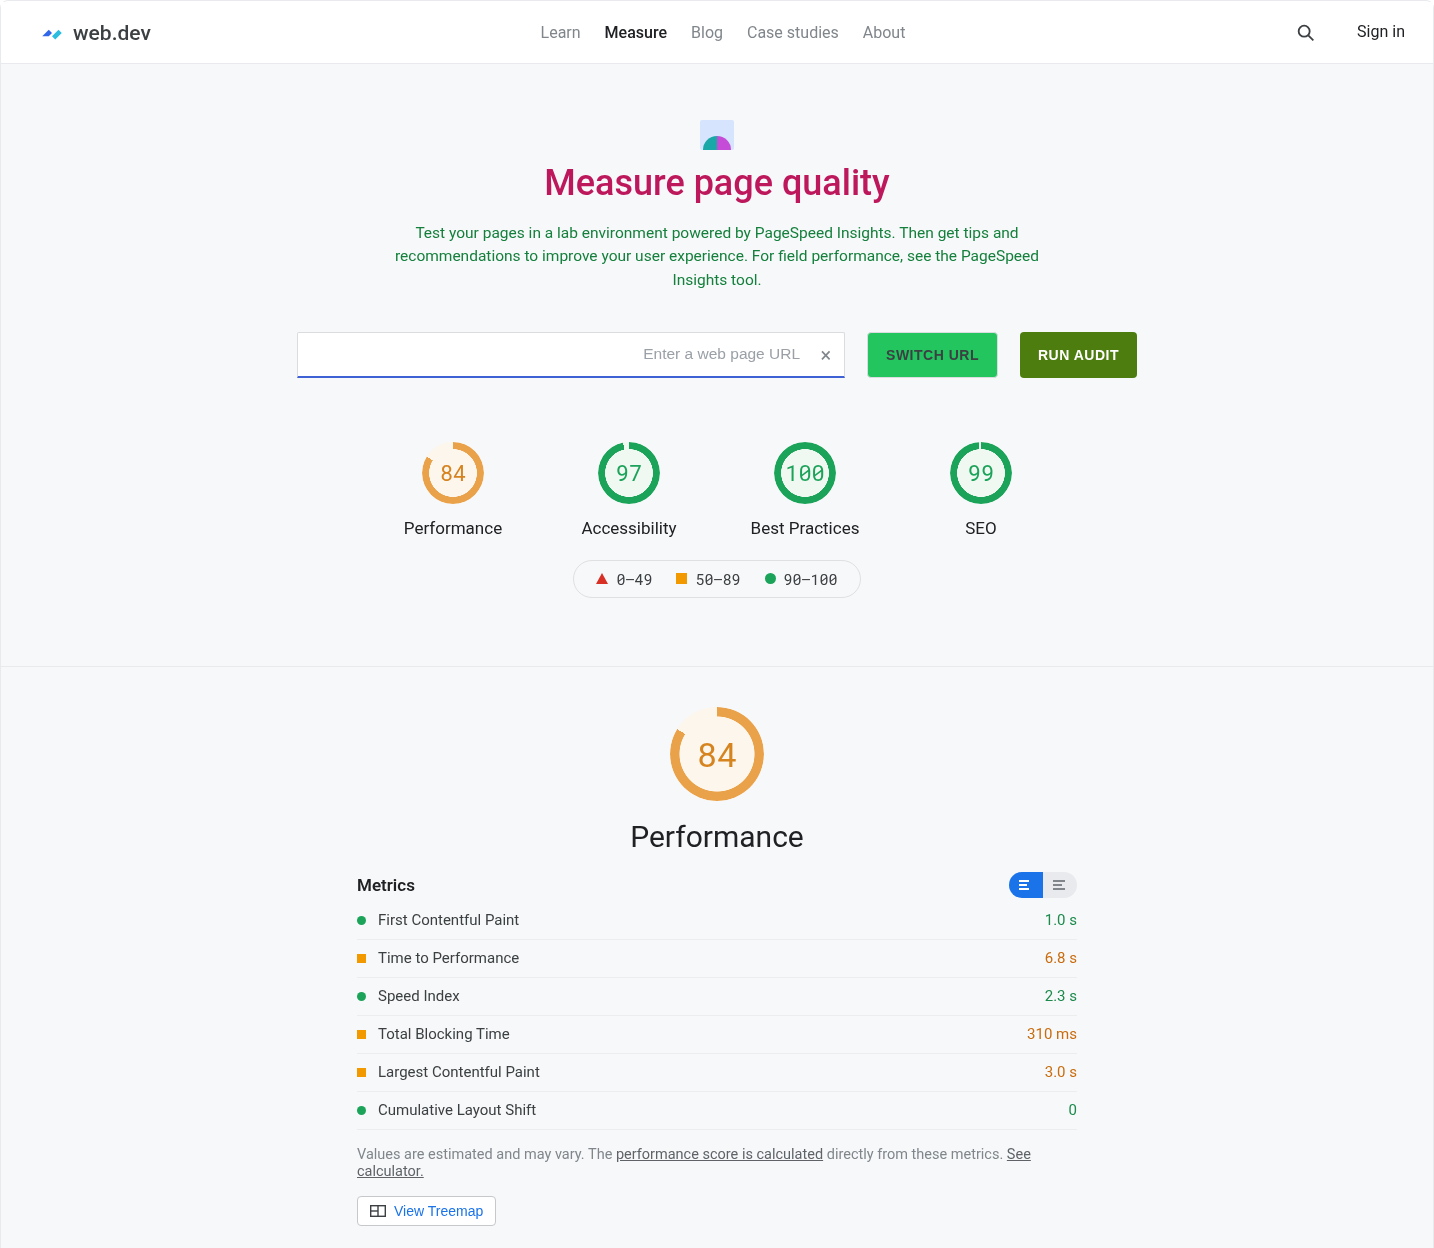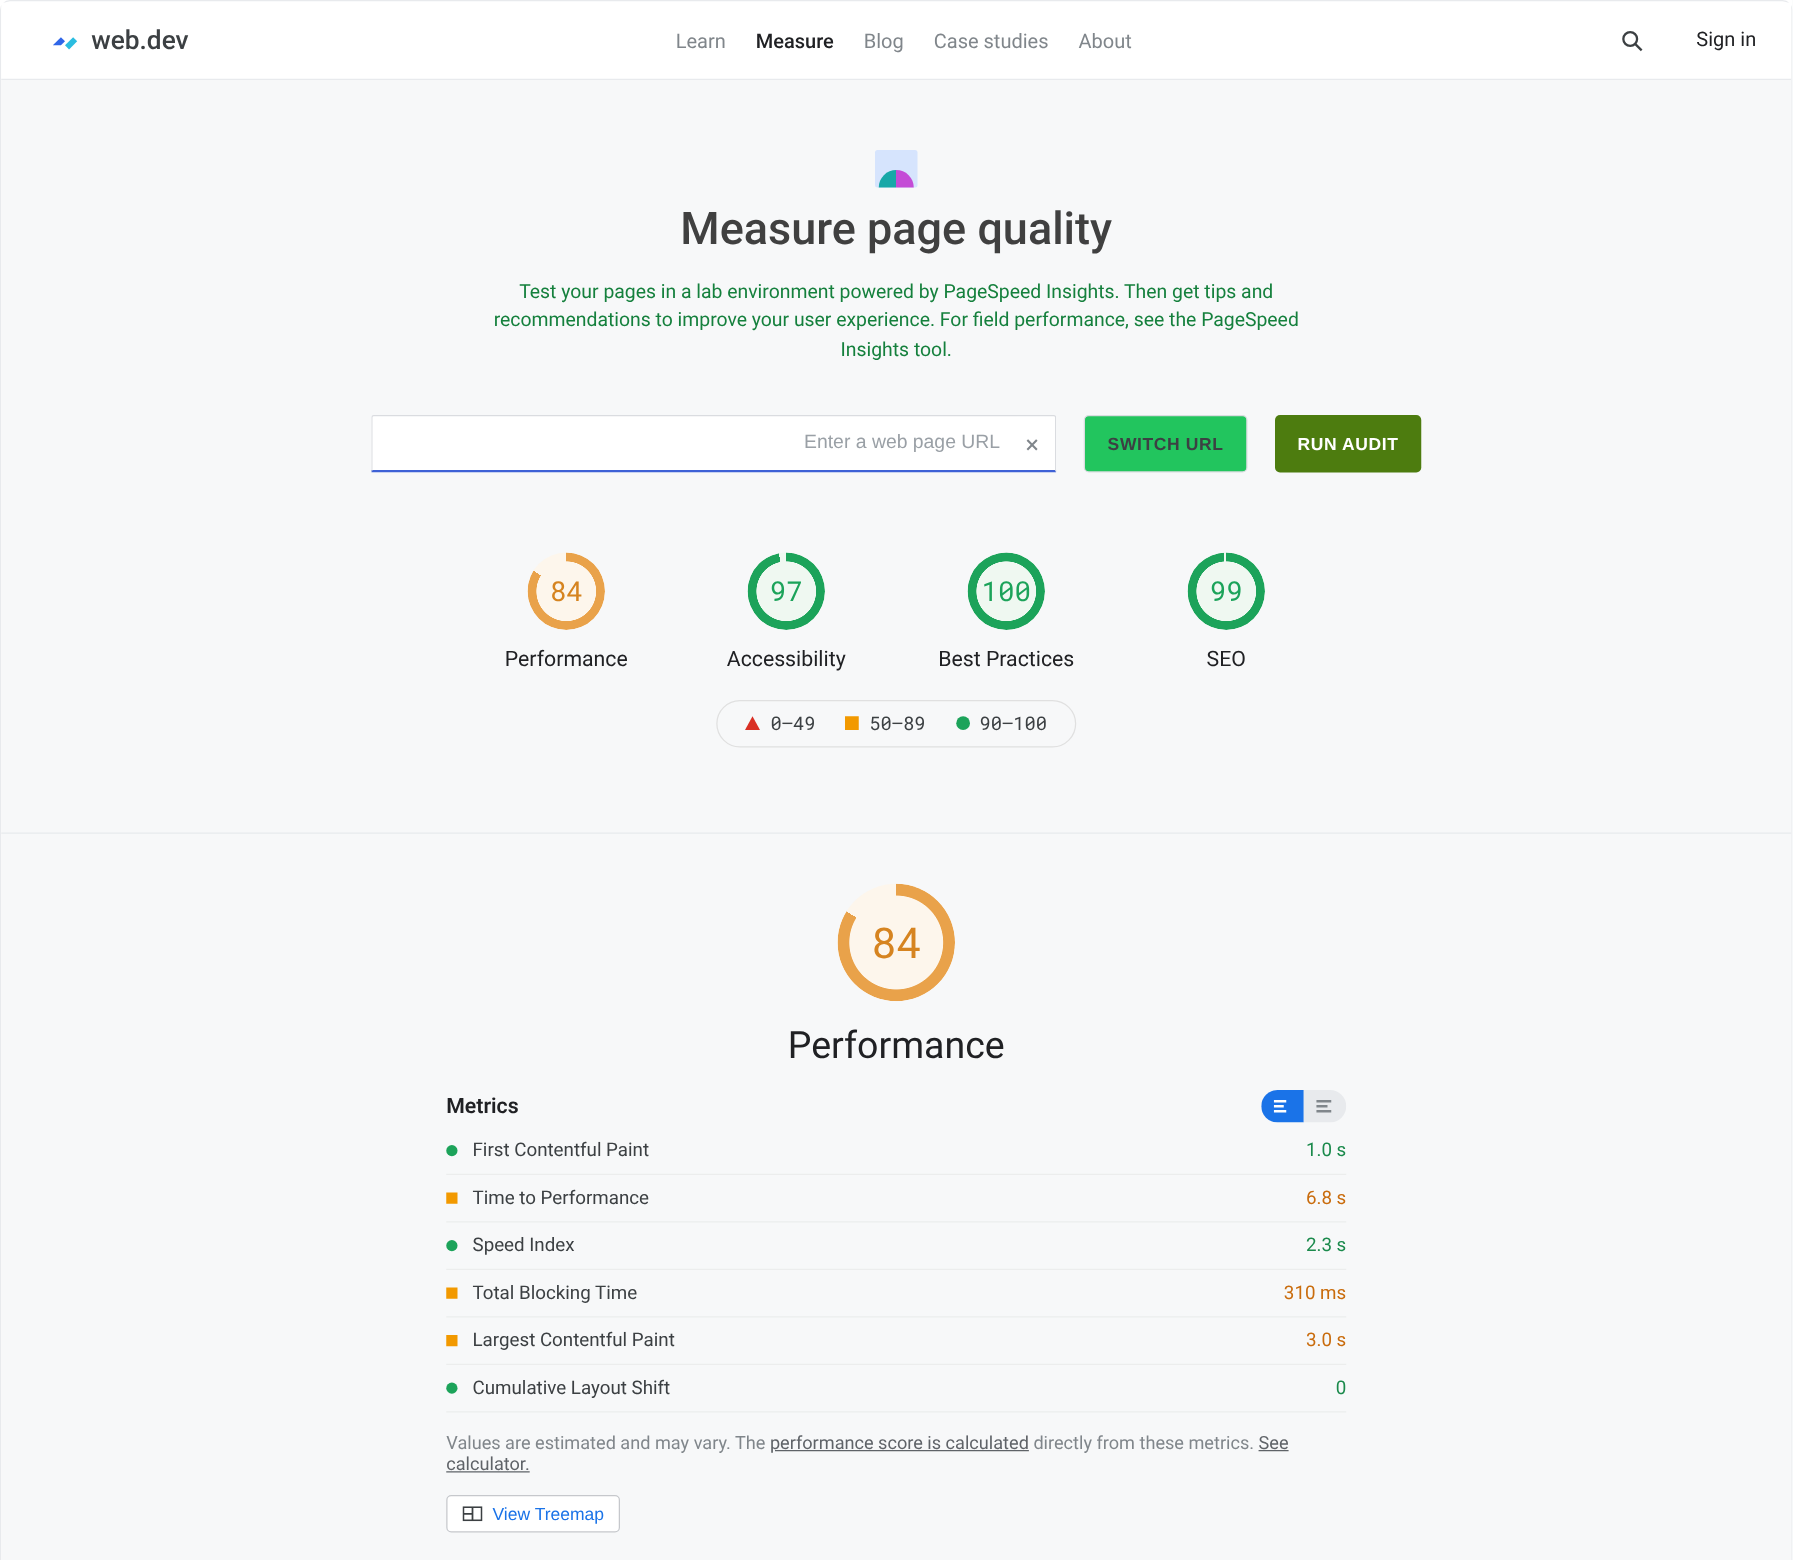--- a/index.html
+++ b/index.html
@@ -24,21 +24,21 @@
   nav.main { flex: 1; display: flex; justify-content: center; gap: 24px; }
   nav.main a { color: #80868b; text-decoration: none; font-size: 16px; cursor: pointer; }
   nav.main a.active { color: #202124; font-weight: 500; }
   .top-right { display: flex; align-items: flex-start; gap: 40px; }
   .search-icon { width: 22px; height: 22px; color: #3c4043; cursor: pointer; }
   .signin { color: #202124; font-size: 16px; cursor: pointer; }
 
   .hero { text-align: center; padding: 56px 20px 34px; }
   .hero-icon { width: 34px; height: 30px; margin: 0 auto 12px; background: #d6e4fd; position: relative; overflow: hidden; border-radius: 2px;}
   .hero-icon::after { content:""; position:absolute; left:50%; bottom:-14px; transform:translateX(-50%); width:28px; height:28px; border-radius:50%; background: conic-gradient(#c44cd6 0 120deg, #2f8de4 120deg 240deg, #18a8a8 240deg 360deg); }
-  h1.title { font-size: 36px; font-weight: 500; color: #404040; margin-bottom: 18px; }
+  h1.title { font-size: 36px; font-weight: 500; color: #be185d; margin-bottom: 18px; }
   .subtitle { max-width: 670px; margin: 0 auto; color: #15803d; font-size: 15.5px; line-height: 1.5; }
 
   .url-row { display: flex; justify-content: center; gap: 22px; margin: 40px 0 10px; }
   .url-input-wrap { position: relative; width: 548px; }
   .url-input {
     width: 100%; height: 46px; border: 1px solid #dadce0; border-bottom: 2px solid #3e61d6;
     padding: 0 44px 0 14px; font-size: 15.5px; color: #3c4043; outline: none; border-radius: 2px 2px 0 0; text-align: right;
   }
   .url-input::placeholder { color: #9aa0a6; }
   .clear-x { position: absolute; right: 14px; top: 50%; transform: translateY(-50%); color: #80868b; cursor: pointer; font-size: 20px; line-height: 1; }

